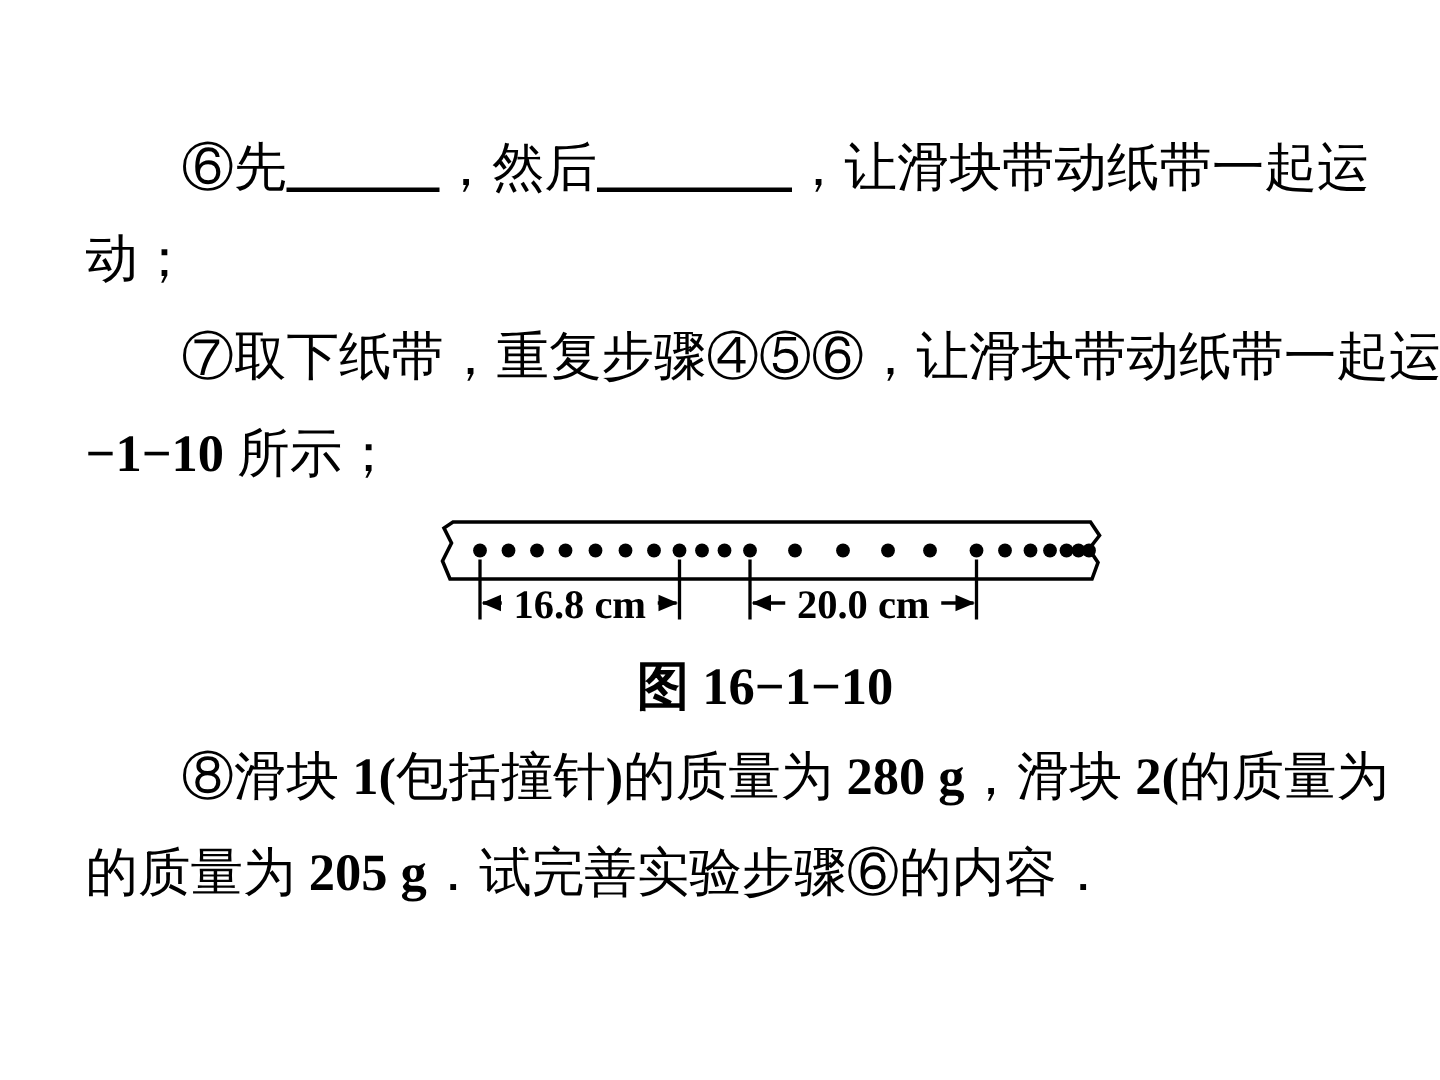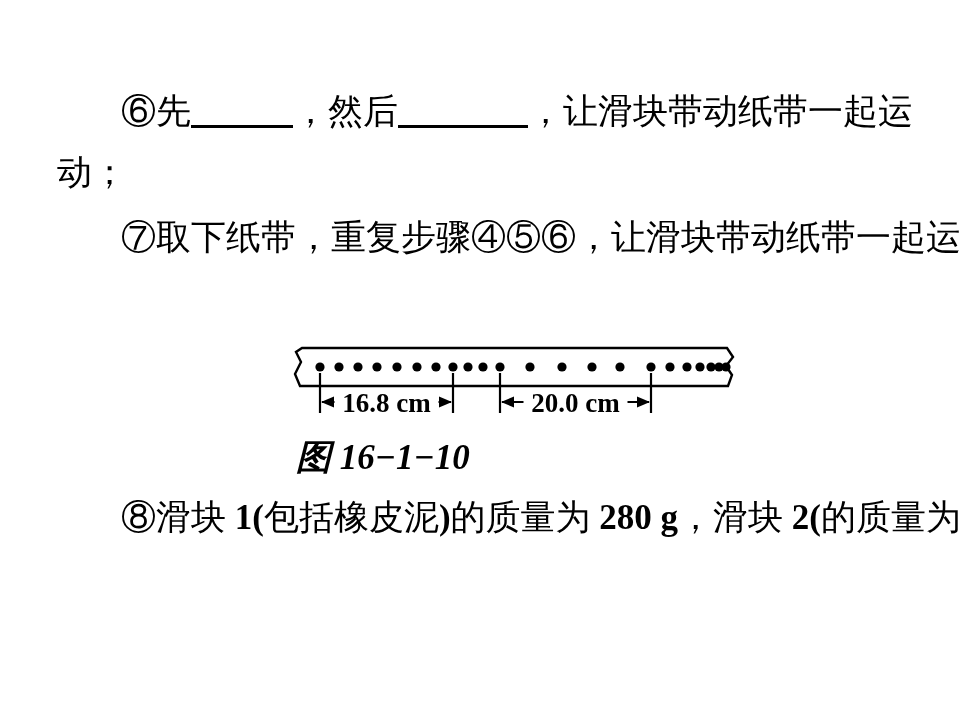--- a/index.html
+++ b/index.html
@@ -13,38 +13,38 @@
     position:absolute; left:57px; width:860px; height:46px;
     line-height:46px; font-size:35px; white-space:pre; color:#000;
   }
   .indent { padding-left:64px; }
   .b { font-weight:700; }
   .blank {
     display:inline-block; height:30px;
     border-bottom:3px solid #000; vertical-align:-5px;
   }
   .caption {
-    position:absolute; left:296px; top:435px; width:460px;
-    font-size:35px; font-weight:700; line-height:46px;
+    position:absolute; left:280px; top:435px; width:460px;
+    text-align:center; font-size:35px; font-weight:700; line-height:46px;
     white-space:pre;
-    font-style:italic;
   }
   svg.fig { position:absolute; left:0; top:0; }
 </style>
 </head>
 <body>
 
 <div class="page">
 
   <div class="line indent" style="top:89px"><span>⑥先</span><span class="blank" style="width: 102px;"></span><span>，然后</span><span class="blank" style="width: 130px;"></span><span>，让滑块带动纸带一起运</span></div>
 
   <div class="line" style="top:150px"><span>动；</span></div>
 
   <div class="line indent" style="top:215px"><span>⑦取下纸带，重复步骤④⑤⑥，让滑块带动纸带一起运 </span><span class="b">16</span></div>
 
+  <div class="line" style="top:280px"><span class="b">−1−10</span><span> 所示；</span></div>
 
   <svg class="fig" width="960" height="720" viewBox="0 0 960 720">
     <path d="M302 348 L727 348 L733 357 L726 366 L732 375 L728 386 L300 386 L295 374 L301 362 L296 352 Z" fill="#ffffff" stroke="#000000" stroke-width="2.4" stroke-linejoin="miter"></path>
     <g id="tape-dots">
         <circle cx="320" cy="367" r="4.6" fill="#000000"></circle>
         <circle cx="339" cy="367" r="4.6" fill="#000000"></circle>
         <circle cx="358" cy="367" r="4.6" fill="#000000"></circle>
         <circle cx="377" cy="367" r="4.6" fill="#000000"></circle>
         <circle cx="397" cy="367" r="4.6" fill="#000000"></circle>
         <circle cx="417" cy="367" r="4.6" fill="#000000"></circle>
@@ -78,16 +78,17 @@
         <line x1="502" y1="402" x2="649" y2="402" stroke="#000000" stroke-width="2.2"></line>
         <polygon points="501,402 514,396.5 514,407.5" fill="#000000"></polygon>
         <polygon points="650,402 637,396.5 637,407.5" fill="#000000"></polygon>
         <rect x="523.5" y="389" width="104" height="25" fill="#ffffff"></rect>
         <text x="575.5" y="412" text-anchor="middle" font-size="27" font-weight="700" font-family="&quot;Liberation Serif&quot;,&quot;DejaVu Serif&quot;,serif" fill="#000000">20.0 cm</text>
       </g>
   </svg>
 
   <div class="caption">图 16−1−10</div>
 
-  <div class="line indent" style="top:495px"><span>⑧滑块 </span><span class="b">1(</span><span>包括橡皮泥</span><span class="b">)</span><span>的质量为 </span><span class="b">280 g</span><span>，滑块 </span><span class="b">2(</span><span>的质量为</span></div>
+  <div class="line indent" style="top:495px"><span>⑧滑块 </span><span class="b">1(</span><span>包括撞针</span><span class="b">)</span><span>的质量为 </span><span class="b">280 g</span><span>，滑块 </span><span class="b">2(</span><span>的质量为</span></div>
 
+  <div class="line" style="top:559px"><span>的质量为 </span><span class="b">205 g</span><span>．试完善实验步骤⑥的内容．</span></div>
 
 </div>
 
 </body></html>

